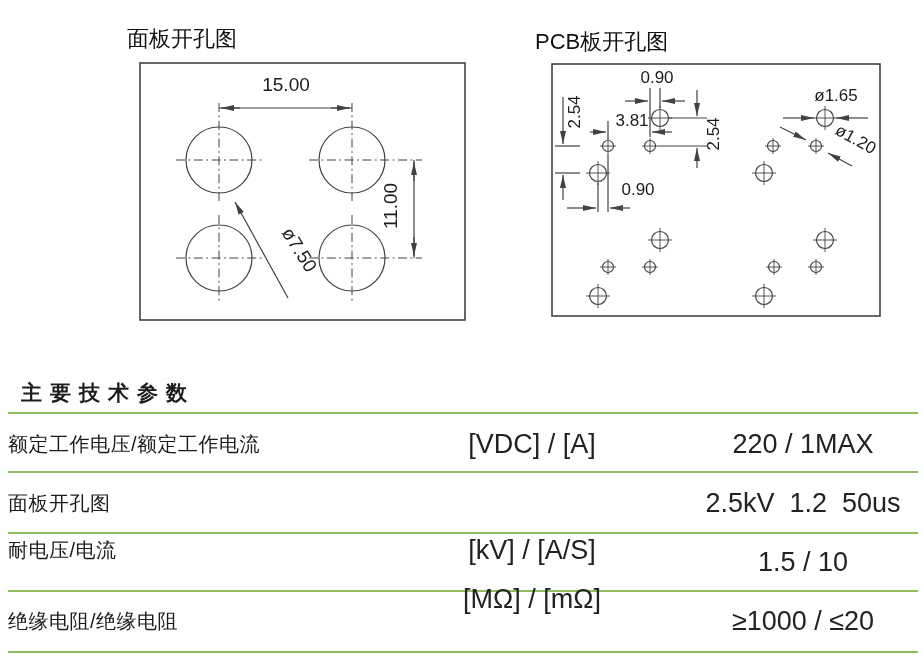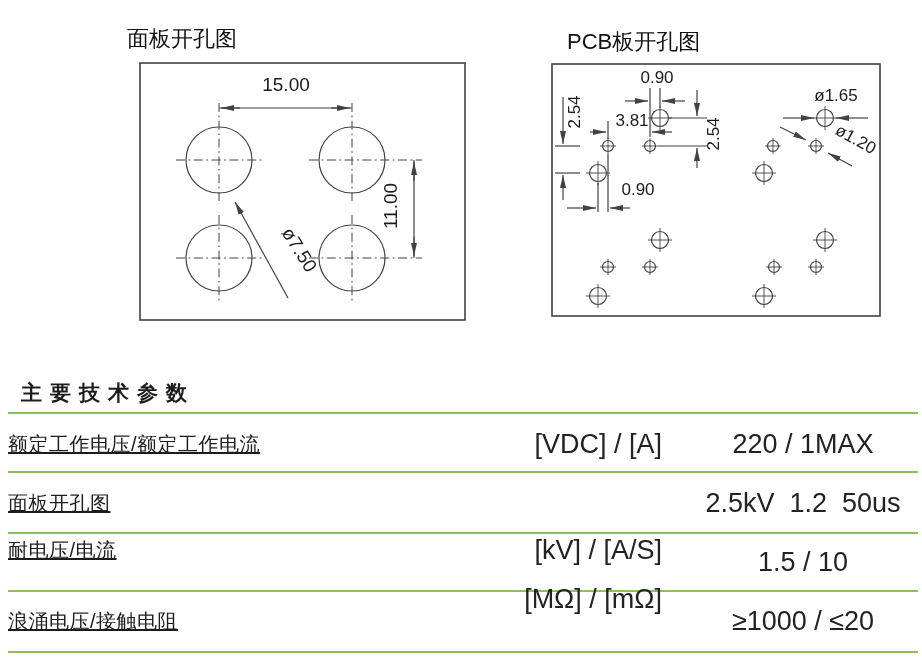--- a/index.html
+++ b/index.html
@@ -12,22 +12,22 @@
   
   .ln{stroke:#424242;fill:none;stroke-width:1.2px;}
   .thick{stroke-width:1.6px;}
   .cl{stroke:#424242;fill:none;stroke-width:1px;stroke-dasharray:9 3.5 1.8 3.5;}
   .hx{stroke:#424242;fill:none;stroke-width:0.9px;}
   .dimtxt{font-family:"Liberation Sans",sans-serif;font-size:19px;fill:#1c1c1c;}
   .dimtxt2{font-family:"Liberation Sans",sans-serif;font-size:17px;fill:#1c1c1c;}
   
   .tbl-title{font-size:21px;font-weight:bold;letter-spacing:8px;white-space:nowrap;}
   .divider{height:2px;background:#8fbf5c;left:8px;width:910px;position:absolute;}
-  .row-label{left:8px;font-size:20px;line-height:28px;white-space:nowrap;letter-spacing:0.5px;text-decoration:underline;}
-  .row-unit{left:402px;width:260px;text-align:right;font-size:27px;line-height:28px;white-space:pre;color:#222;}
+  .row-label{left:8px;font-size:20px;line-height:28px;white-space:nowrap;letter-spacing:0.5px;}
+  .row-unit{left:402px;width:260px;text-align:center;font-size:27px;line-height:28px;white-space:pre;color:#222;}
   .row-value{left:658px;width:290px;text-align:center;font-size:27px;line-height:28px;white-space:pre;color:#222;}
 </style>
 </head>
 <body>
 
 <div class="abs fig-title" style="left:127px;top:24px;">面板开孔图</div>
 
 <svg class="abs" style="left:120px;top:55px;" width="360" height="280">
   <defs>
     <marker id="ah-p" markerWidth="14" markerHeight="9" refX="13" refY="4" orient="auto" markerUnits="userSpaceOnUse">
@@ -71,21 +71,21 @@
     <line x1="294" y1="182" x2="294" y2="201" class="ln" marker-end="url(#ah-p)"></line>
     <text text-anchor="middle" transform="translate(277,151) rotate(-90)" class="dimtxt">11.00</text>
   </g>
 
   <g>
     <line x1="168" y1="243" x2="115" y2="147" class="ln" marker-end="url(#ah-p)"></line>
     <text text-anchor="middle" transform="translate(174,198) rotate(58)" class="dimtxt">ø7.50</text>
   </g>
 </svg>
 
-<div class="abs fig-title" style="left:535px;top:27px;margin-left:32px;">PCB板开孔图</div>
+<div class="abs fig-title" style="left:535px;top:27px;">PCB板开孔图</div>
 
 <svg class="abs" style="left:530px;top:55px;" width="390" height="280">
   <defs>
     <marker id="ah-b" markerWidth="14" markerHeight="9" refX="13" refY="4" orient="auto" markerUnits="userSpaceOnUse">
       <path d="M0,1 L13,4 L0,7 Z" fill="#424242"></path>
     </marker>
   </defs>
 
   <rect x="22" y="9" width="328" height="252" class="ln thick"></rect>
 
@@ -247,18 +247,18 @@
   <div class="divider" style="top:532px;"></div>
 
   <div>
     <div class="abs row-label" style="top:536px;">耐电压/电流</div>
     <div class="abs row-unit" style="top:536px;">[kV] / [A/S]</div>
     <div class="abs row-value" style="top:548px;">1.5 / 10</div>
   </div>
   <div class="divider" style="top:590px;"></div>
 
   <div>
-    <div class="abs row-label" style="top:607px;">浪涌电压/接触电阻</div>
+    <div class="abs row-label" style="top:607px;">绝缘电阻/绝缘电阻</div>
     <div class="abs row-unit" style="top:585px;">[MΩ] / [mΩ]</div>
     <div class="abs row-value" style="top:607px;">≥1000 / ≤20</div>
   </div>
   <div class="divider" style="top:651px;"></div>
 </div>
 
 </body></html>

